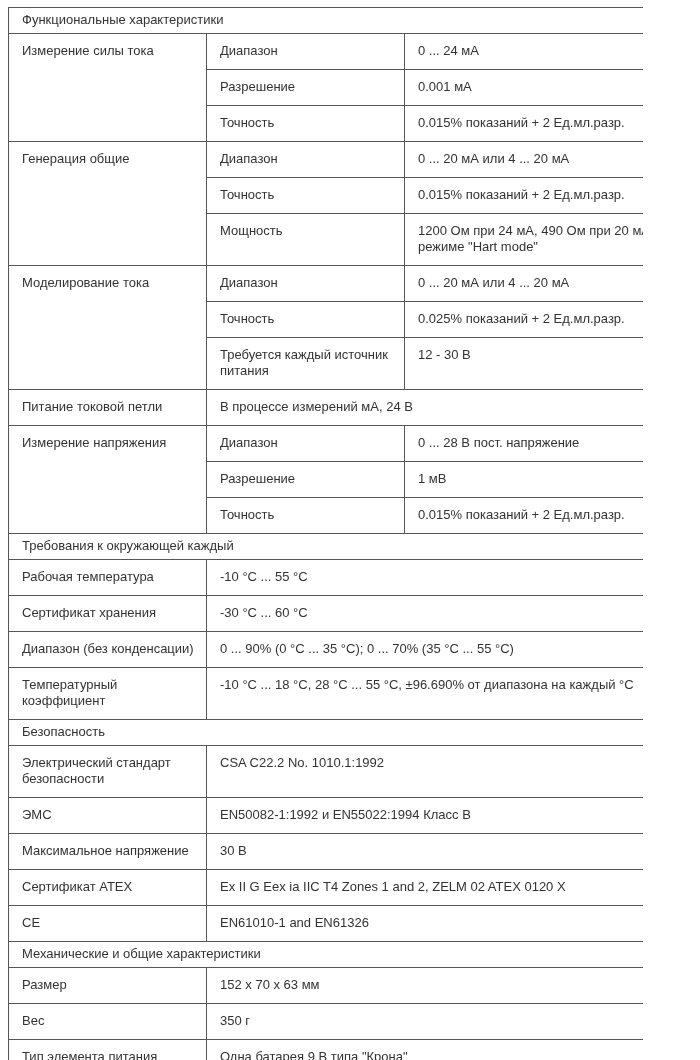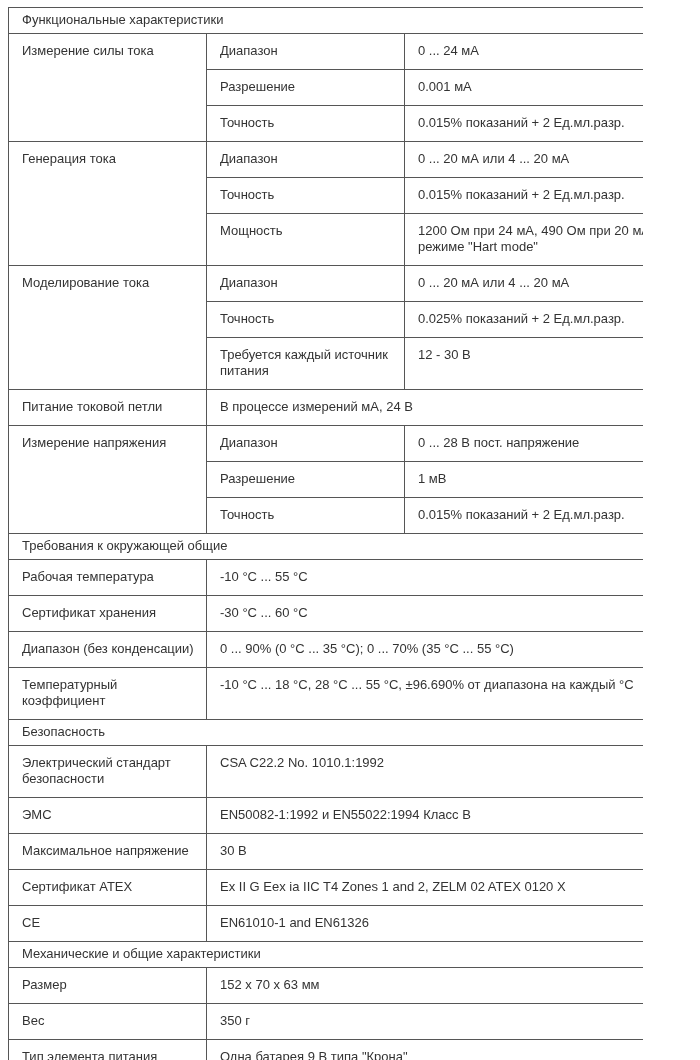--- a/index.html
+++ b/index.html
@@ -61,21 +61,21 @@
       <tr>
         <td>Разрешение</td>
         <td>0.001 мА</td>
       </tr>
       <tr>
         <td>Точность</td>
         <td>0.015% показаний + 2 Ед.мл.разр.</td>
       </tr>
 
       <tr>
-        <td rowspan="3">Генерация тока</td>
+        <td rowspan="3">Генерация общие</td>
         <td>Диапазон</td>
         <td>0 ... 20 мА или 4 ... 20 мА</td>
       </tr>
       <tr>
         <td>Точность</td>
         <td>0.015% показаний + 2 Ед.мл.разр.</td>
       </tr>
       <tr>
         <td>Мощность</td>
         <td>1200 Ом при 24 мА, 490 Ом при 20 мА в режиме "Hart mode"</td>
@@ -108,21 +108,21 @@
       <tr>
         <td>Разрешение</td>
         <td>1 мВ</td>
       </tr>
       <tr>
         <td>Точность</td>
         <td>0.015% показаний + 2 Ед.мл.разр.</td>
       </tr>
 
       <tr>
-        <td colspan="3" class="section">Требования к окружающей общие</td>
+        <td colspan="3" class="section">Требования к окружающей каждый</td>
       </tr>
       <tr>
         <td>Рабочая температура</td>
         <td colspan="2">-10 °C ... 55 °C</td>
       </tr>
       <tr>
         <td>Сертификат хранения</td>
         <td colspan="2">-30 °C ... 60 °C</td>
       </tr>
       <tr>

